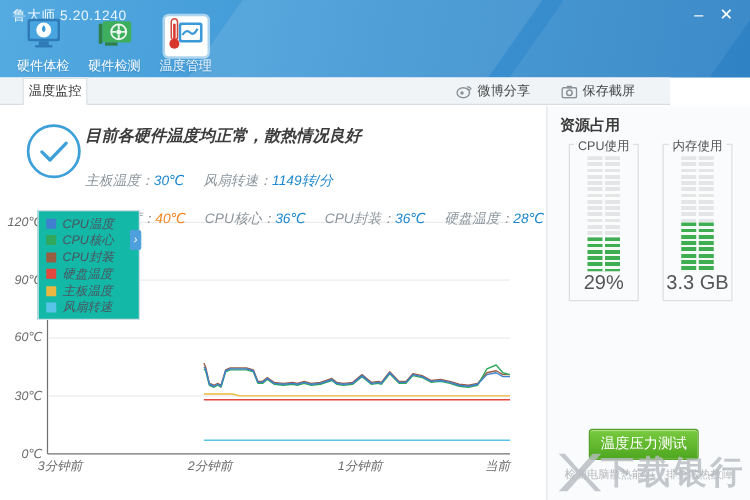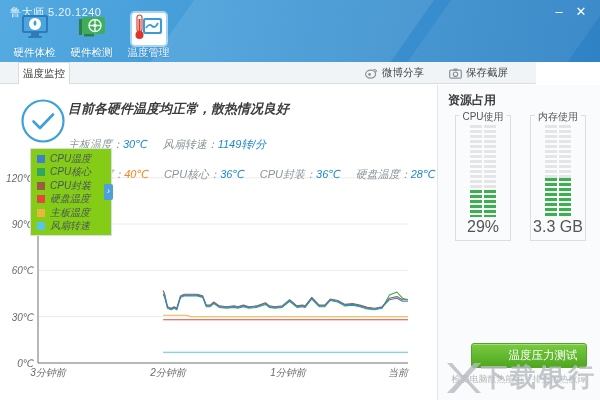--- a/index.html
+++ b/index.html
@@ -41,42 +41,42 @@
   .statline{position:absolute;left:68px;font-size:11px;color:#8b949b;white-space:nowrap;}
   #statline1{top:35px;margin-top:48px;} #statline2{top:53px;}
   .stat{margin-right:12px;}
   .stat b{font-weight:normal;color:#1e87cd;}
   .stat.hot b{color:#f5841f;}
 
   
   #chart-svg{position:absolute;left:0;top:0;pointer-events:none;}
   .ytick{position:absolute;width:30px;text-align:right;font-size:10px;color:#6a6a6a;}
   .xtick{position:absolute;width:60px;text-align:center;font-size:10px;color:#6a6a6a;}
-  #legend{position:absolute;left:30px;top:64px;width:74px;background:#84cc16;border:1px solid #d5dfe8;padding:3px 0 2px 6px;z-index:3;}
+  #legend{position:absolute;left:30px;top:84px;width:74px;background:#14b8a6;border:1px solid #d5dfe8;padding:3px 0 2px 6px;z-index:3;}
   .lrow{display:flex;align-items:center;height:13.5px;}
   .lrow .sq{width:8px;height:8px;margin-right:5px;flex:0 0 auto;}
   .lrow .ltxt{font-size:10px;color:#4a5560;white-space:nowrap;}
   #legend-arrow{position:absolute;left:104px;top:100px;width:9px;height:16px;background:#4da0dc;color:#fff;
     font-size:9px;line-height:15px;text-align:center;z-index:3;cursor:pointer;border-radius:0 2px 2px 0;}
 
   
   #sidebar{position:absolute;left:437px;top:85px;width:163px;height:315px;background:#fafbfc;border-left:1px solid #e2e6e9;box-sizing:border-box;}
   #res-title{position:absolute;left:10px;top:7px;font-size:12px;font-weight:bold;color:#3c3c3c;}
   .gauge{position:absolute;top:30px;width:56px;height:126px;border:1px solid #dcdfe2;box-sizing:border-box;}
   #gauge-cpu{left:17px;} #gauge-mem{left:92px;}
   .glabel{position:absolute;top:-6px;left:50%;transform:translateX(-50%);background:#fafbfc;padding:0 3px;font-size:10px;color:#555;white-space:nowrap;}
   .gbar{position:absolute;left:50%;transform:translateX(-50%);top:9px;width:26px;height:92px;
     background:repeating-linear-gradient(to bottom,#e4e5e6 0 3px,#fbfcfc 3px 5px);}
   .gfill{position:absolute;left:0;bottom:0;width:100%;
     background:repeating-linear-gradient(to bottom,#3fae53 0 3px,#f2faf3 3px 5px);}
   .gmid{position:absolute;left:12px;top:0;width:2px;height:100%;background:#fafbfc;}
   .gvalue{position:absolute;left:0;bottom:4px;width:100%;text-align:center;font-size:16px;color:#555;}
   #stress-btn{position:absolute;left:33px;top:258px;width:86px;height:23px;border:1px solid #55a329;border-radius:3px;
     background:linear-gradient(#79cb40,#4ea71f);color:#fff;font-size:11.5px;text-align:center;line-height:22px;cursor:pointer;
-    box-shadow:inset 0 1px 0 rgba(255,255,255,.35);padding-left:28px;}
+    box-shadow:inset 0 1px 0 rgba(255,255,255,.35);}
   #stress-desc{position:absolute;left:0;top:288px;width:100%;text-align:center;font-size:9px;color:#b5b8ba;}
 
   
   #watermark{position:absolute;right:3px;bottom:5px;display:flex;align-items:center;opacity:.8;z-index:5;pointer-events:none;}
   #wm-text{font-size:26px;font-weight:bold;color:#b7bcc1;letter-spacing:3px;text-shadow:0 1px 0 #fff;}
 </style>
 </head>
 <body>
 
 <div id="app">

